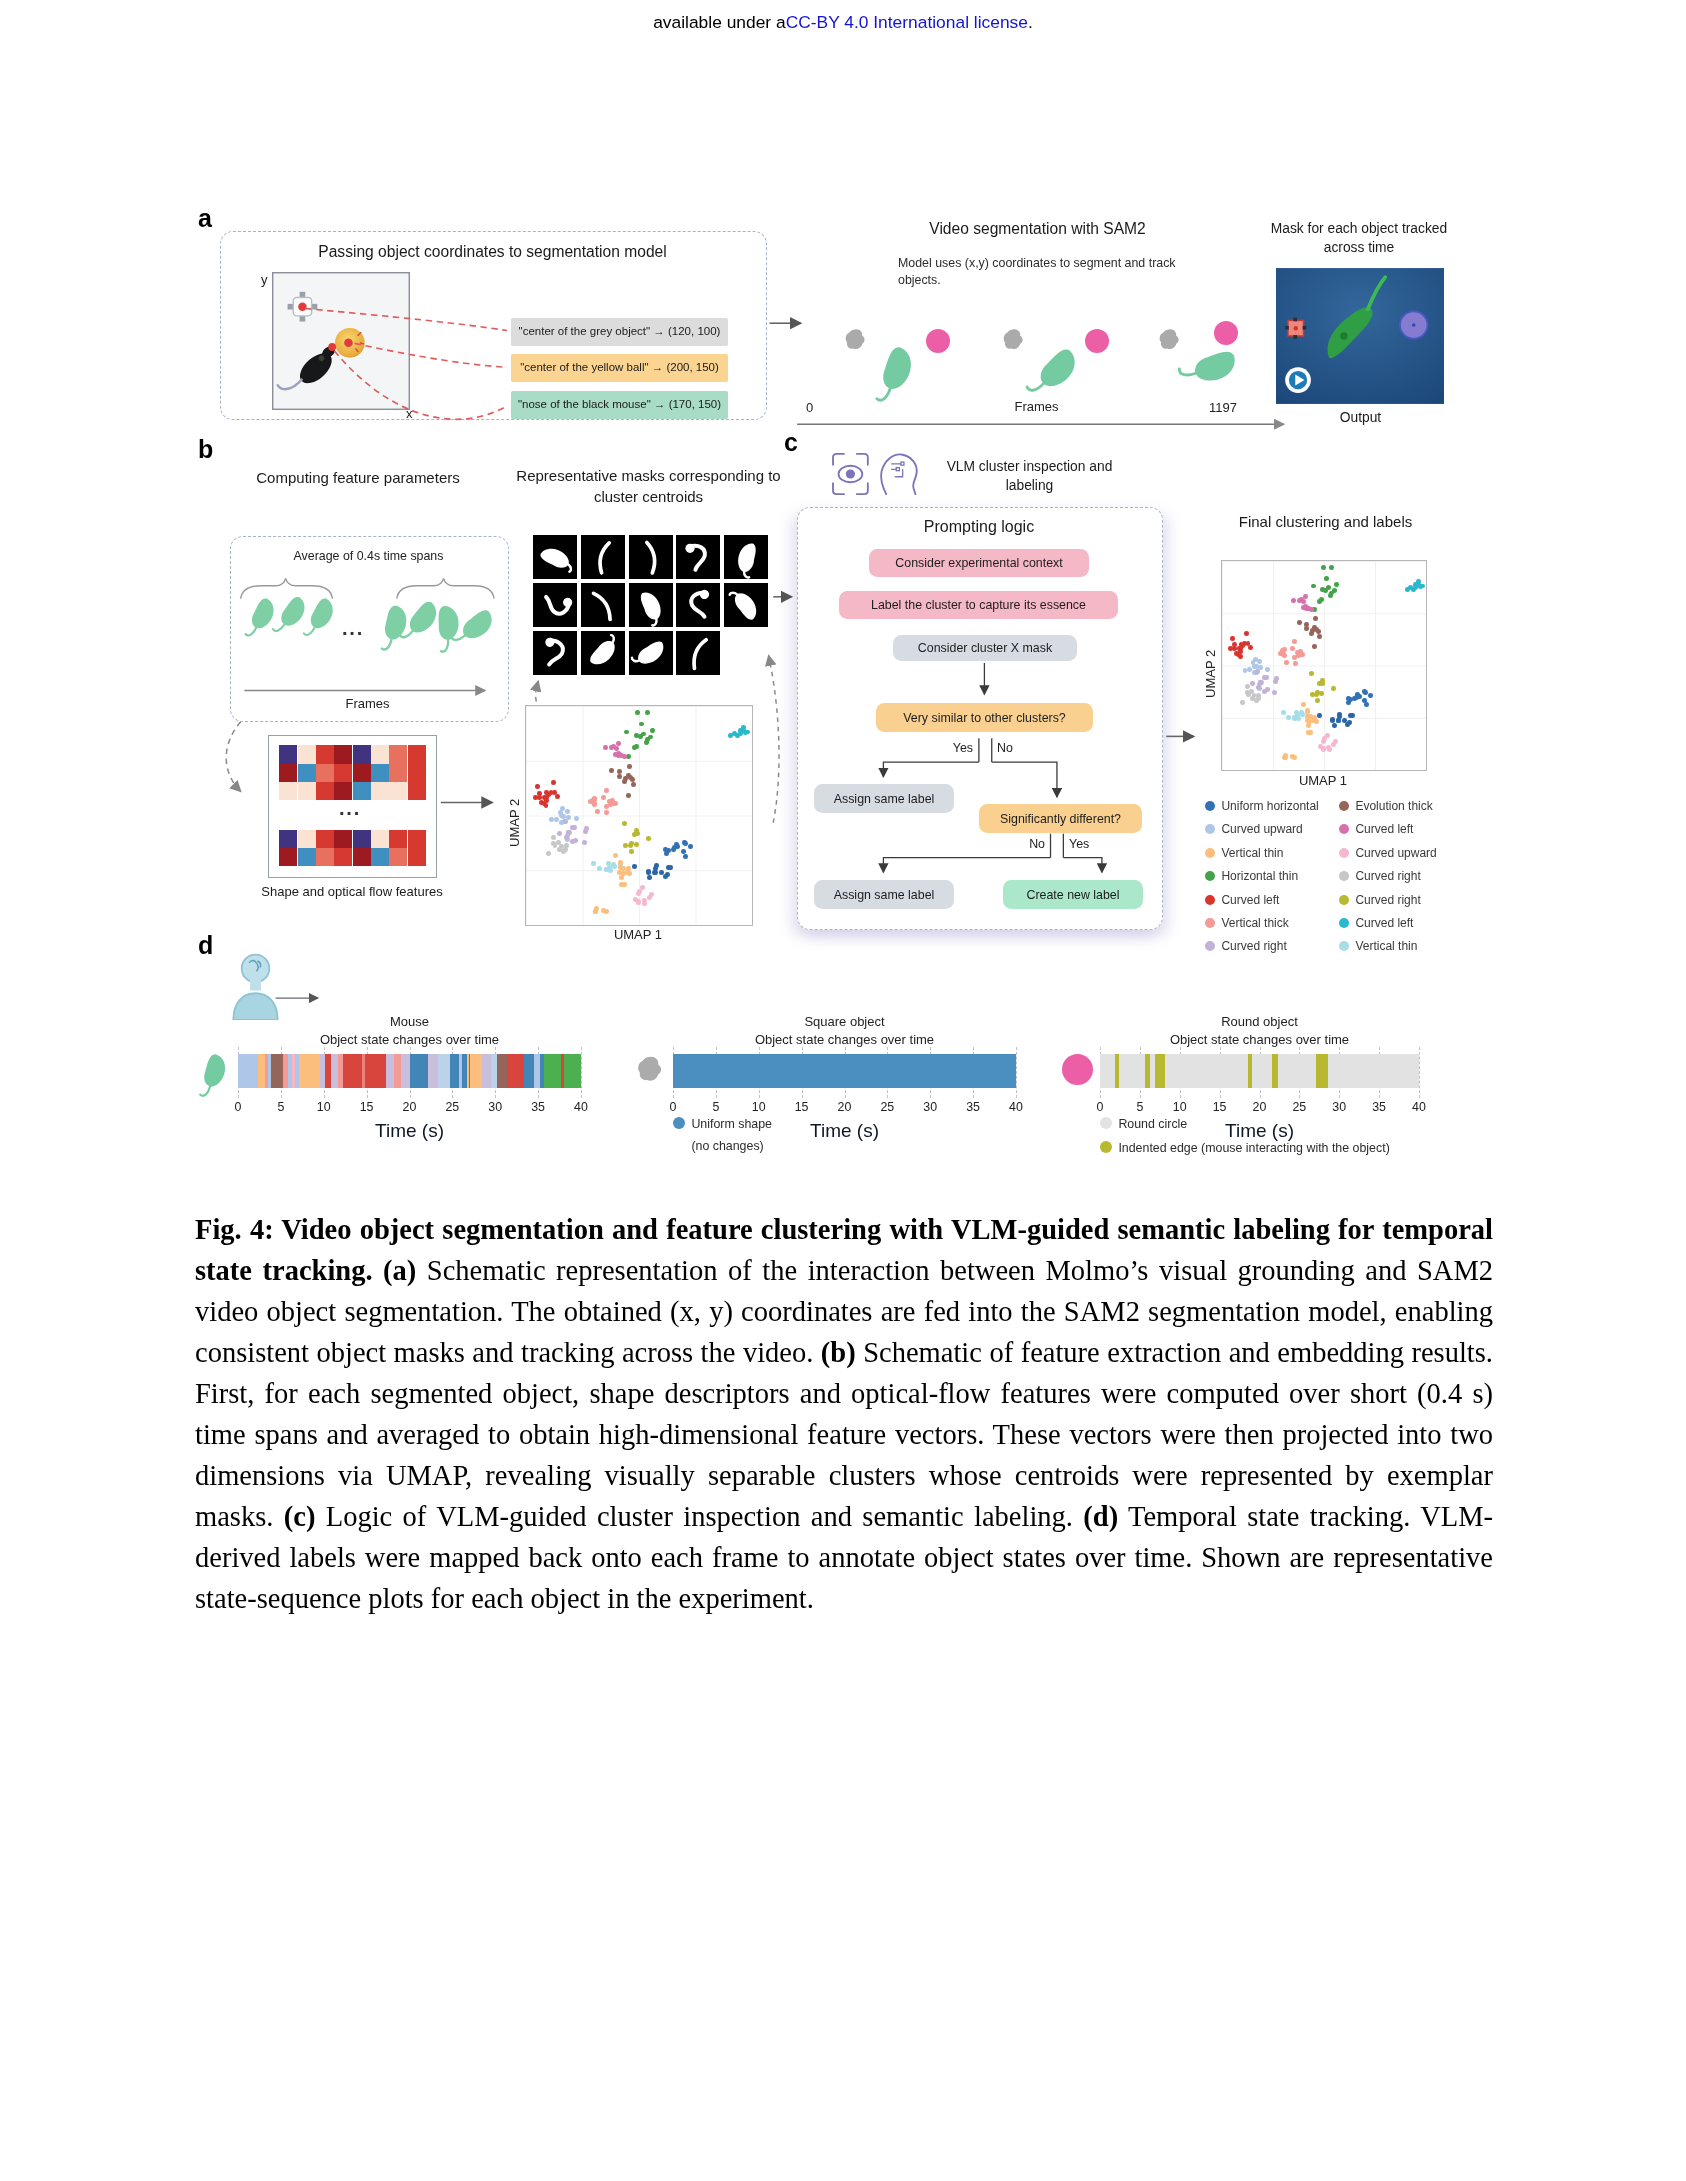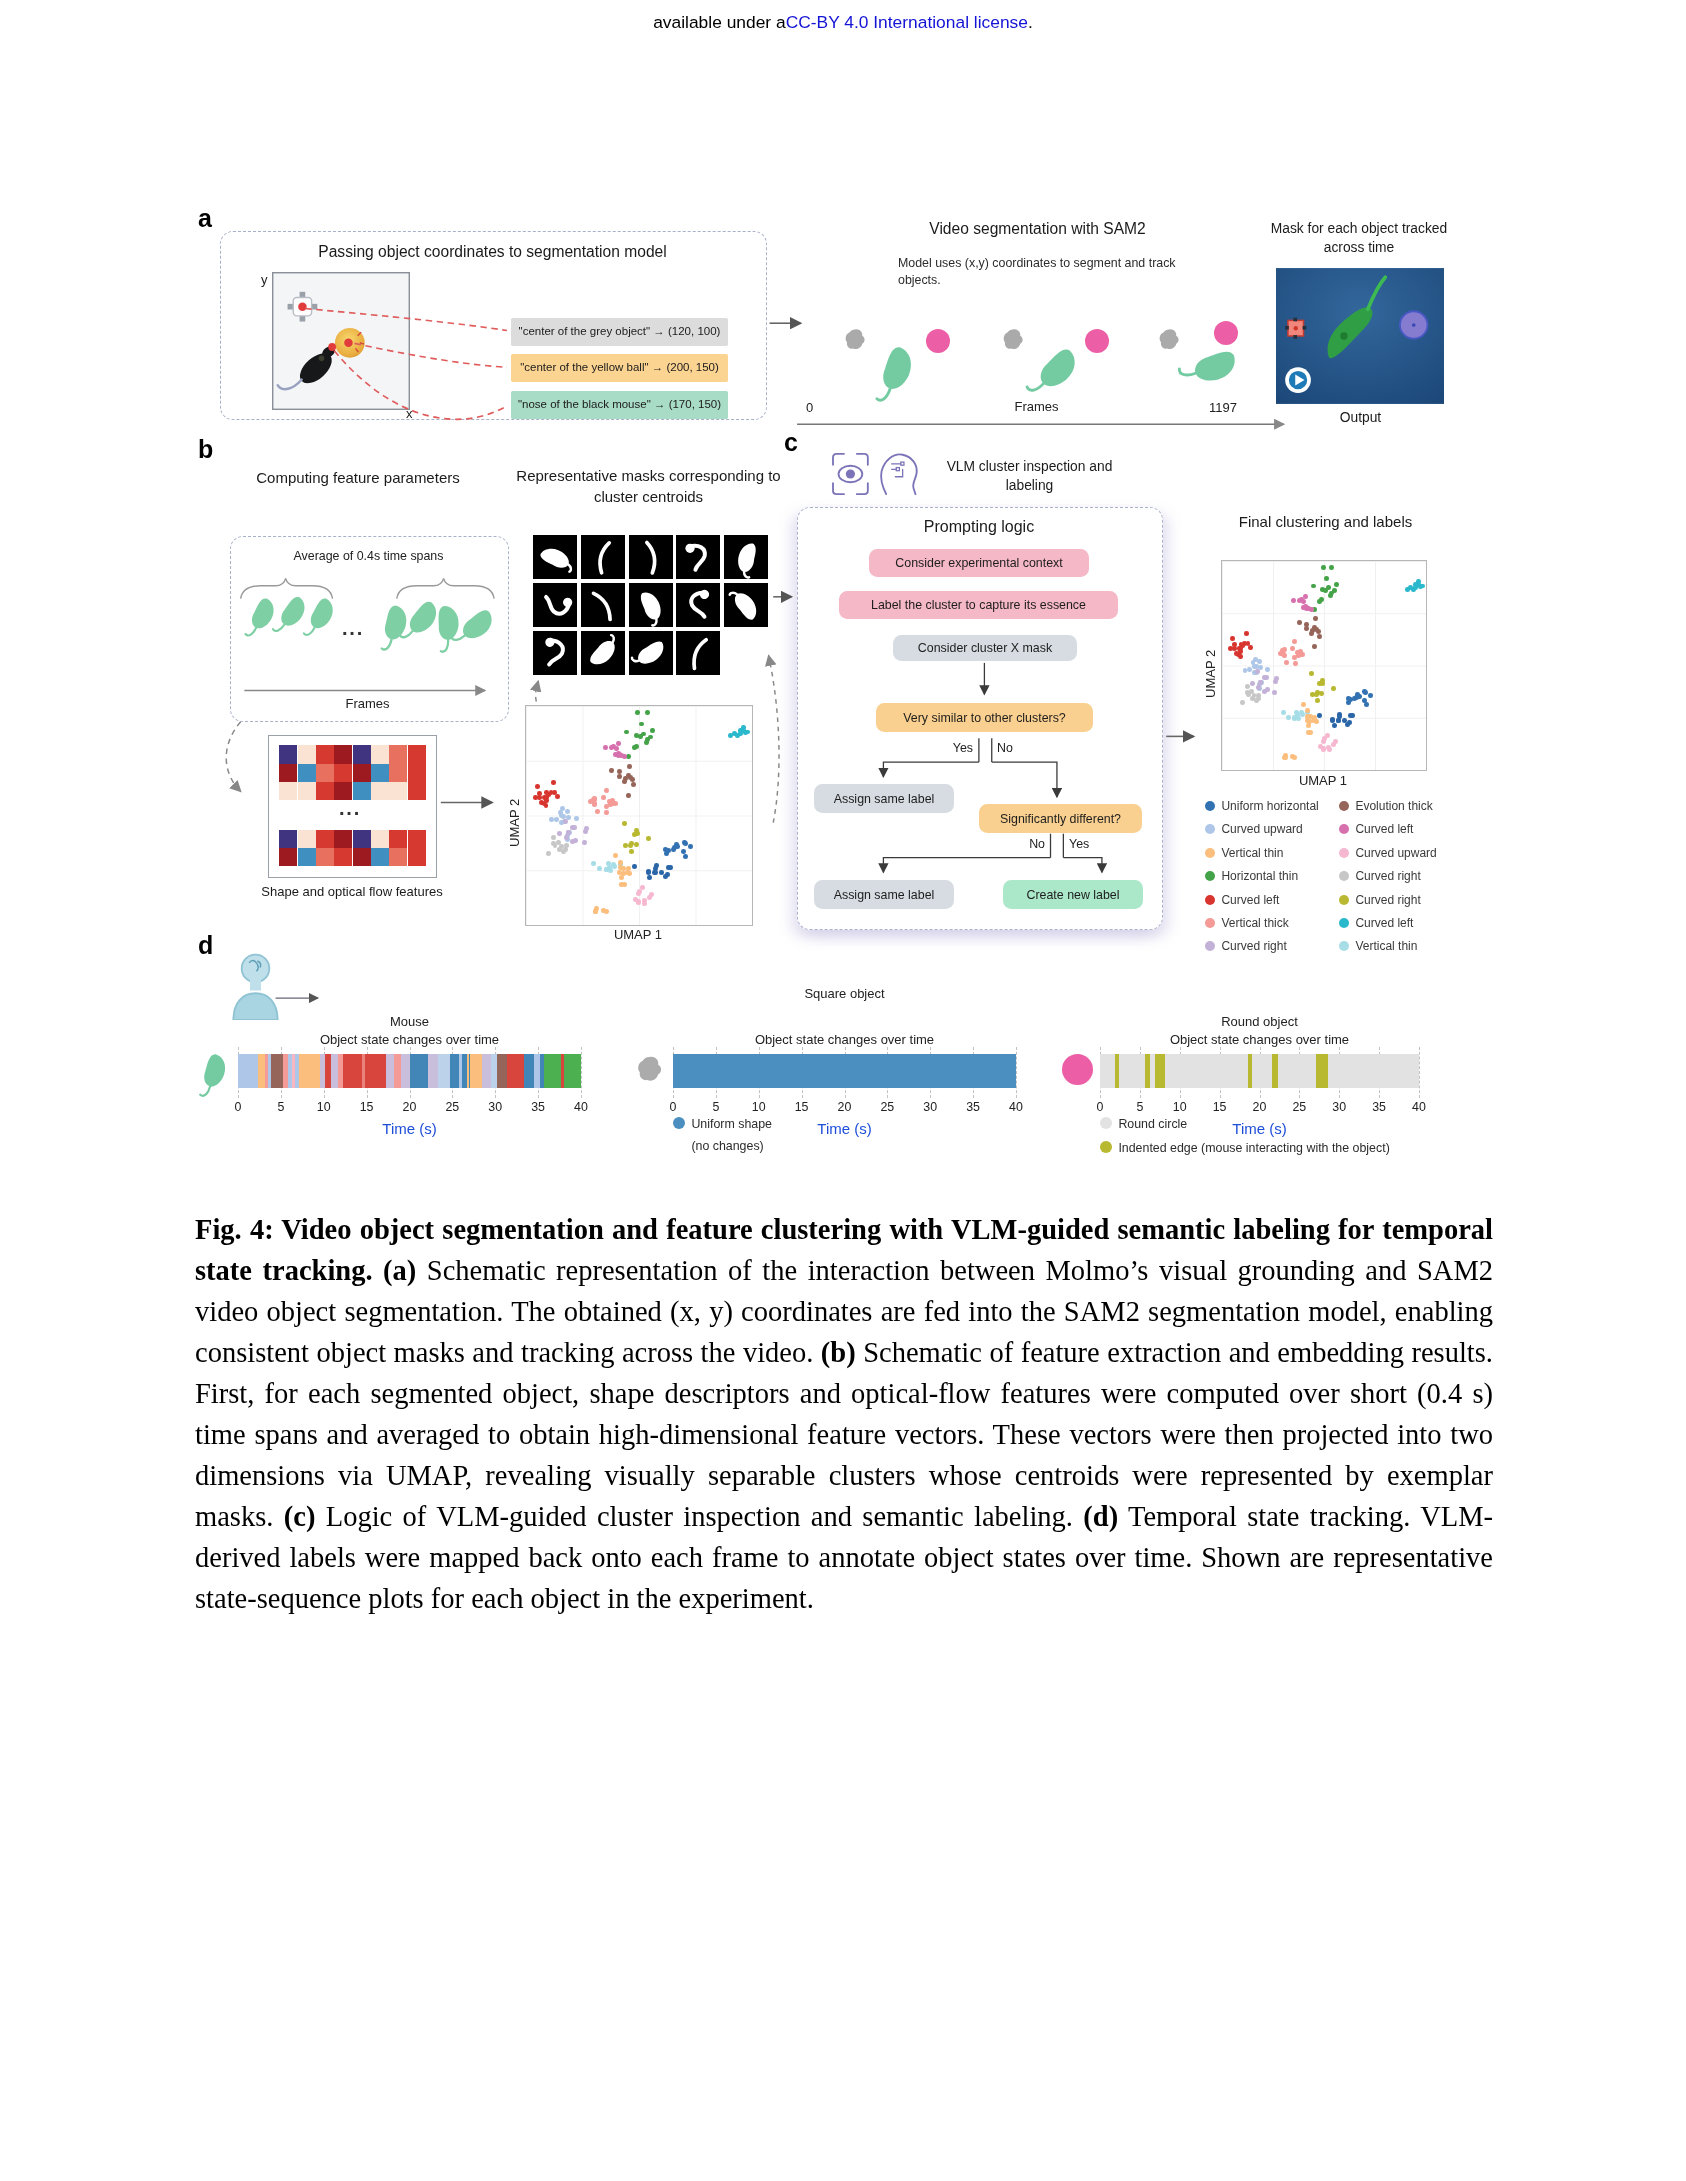--- a/index.html
+++ b/index.html
@@ -48,21 +48,21 @@
   .lgrow{position:absolute;font-size:12px;color:#3a3a3a;white-space:nowrap;}
   .lgdot{display:inline-block;width:10px;height:10px;border-radius:50%;margin-right:6.4px;vertical-align:-0.9px;}
   
   .banner{background:#d7ebe2;border-radius:7.3px;display:flex;align-items:center;justify-content:center;
           font-size:13.8px;color:#1e1e1e;}
   .chart{position:absolute;}
   .guide{position:absolute;top:0;height:51px;border-left:1.4px dashed #c2c2c2;}
   .strip{position:absolute;top:7.3px;height:34px;width:100%;overflow:hidden;}
   .seg{position:absolute;top:0;height:100%;}
   .tickl{position:absolute;top:53px;transform:translateX(-50%);font-size:12.4px;color:#222;}
-  .timel{position:absolute;top:73px;width:100%;text-align:center;font-size:15px;color:#1d4ed8;}
+  .timel{position:absolute;top:73px;width:100%;text-align:center;font-size:19px;color:#0f172a;}
   .dlegend{position:absolute;font-size:12.4px;color:#2c2c2c;white-space:nowrap;}
   
   .caption{font-family:"Liberation Serif",serif;font-size:28.5px;line-height:41px;
            text-align:justify;color:#000;}
   .caption b{font-weight:bold;}
   svg.ov{position:absolute;left:0;top:0;pointer-events:none;}
 </style>
 </head>
 <body>
 
@@ -778,21 +778,21 @@
   <div class="abs plabel" style="left:198px;top:931px;">d</div>
   <svg class="abs" style="left:226px;top:950px;" width="59" height="70" viewBox="0 0 64 76">
     <circle cx="32" cy="20" r="15" fill="#bfe0ea" stroke="#8fc3d4" stroke-width="2"></circle>
     <rect x="26" y="32" width="12" height="12" fill="#bfe0ea"></rect>
     <path d="M8,76 C8,57 18,47 32,47 C46,47 56,57 56,76 Z" fill="#a9d5e2" stroke="#8fc3d4" stroke-width="2"></path>
     <path d="M25,14 q4,-5 8,0 q4,5 0,9 M34,12 q5,2 3,7" stroke="#5f9fb8" stroke-width="1.6" fill="none"></path>
   </svg>
 
   <div class="abs ctr axlab" style="left:272px;top:1014px;width:275px;">Mouse</div>
   <div class="abs ctr axlab" style="left:272px;top:1032px;width:275px;">Object state changes over time</div>
-  <div class="abs ctr axlab" style="left:707px;top:986px;width:275px;">Square object</div>
+  <div class="abs ctr axlab" style="left:707px;top:1014px;width:275px;">Square object</div>
   <div class="abs ctr axlab" style="left:707px;top:1032px;width:275px;">Object state changes over time</div>
   <div class="abs ctr axlab" style="left:1122px;top:1014px;width:275px;">Round object</div>
   <div class="abs ctr axlab" style="left:1122px;top:1032px;width:275px;">Object state changes over time</div>
 
   <svg class="abs" style="left:193px;top:1051px;color:#74cba2;transform:rotate(-15deg);" width="44" height="44" viewBox="0 0 48 48">
       <use href="#g-mouse"></use>
     </svg>
   <svg class="abs" style="left:635px;top:1054px;color:#ababab;" width="29" height="29" viewBox="0 0 32 32">
       <use href="#g-blobby"></use>
     </svg>

